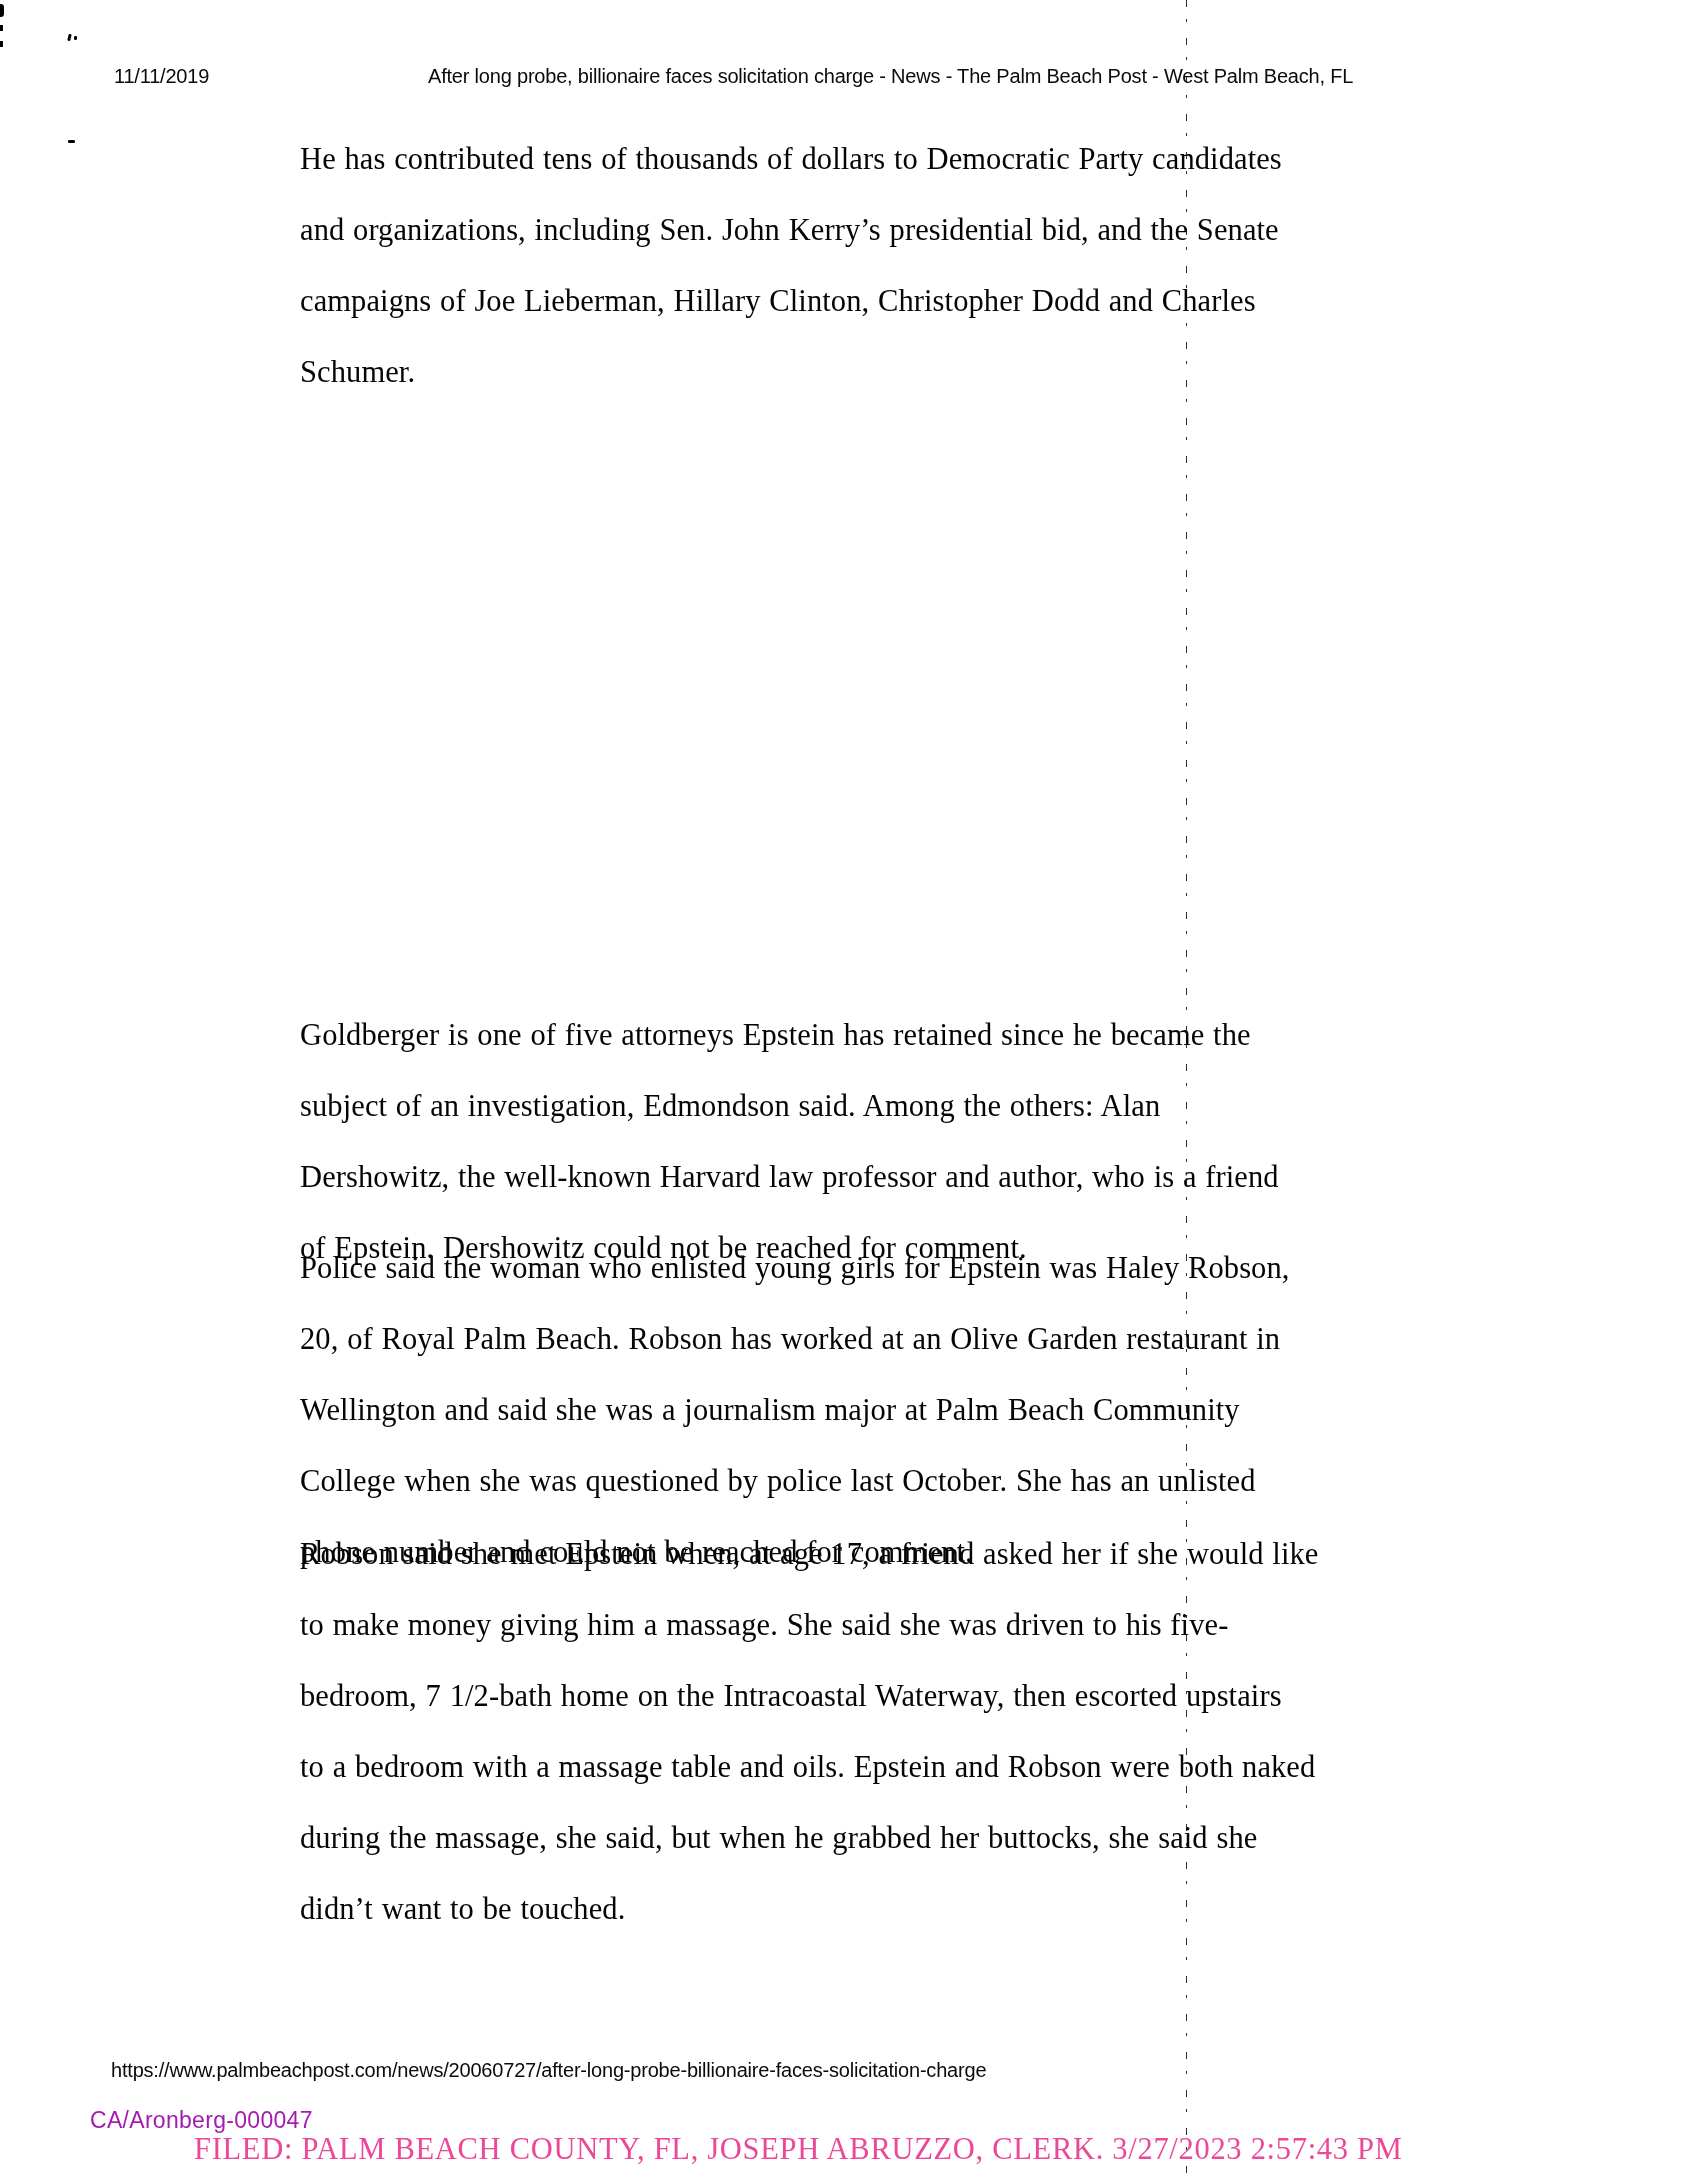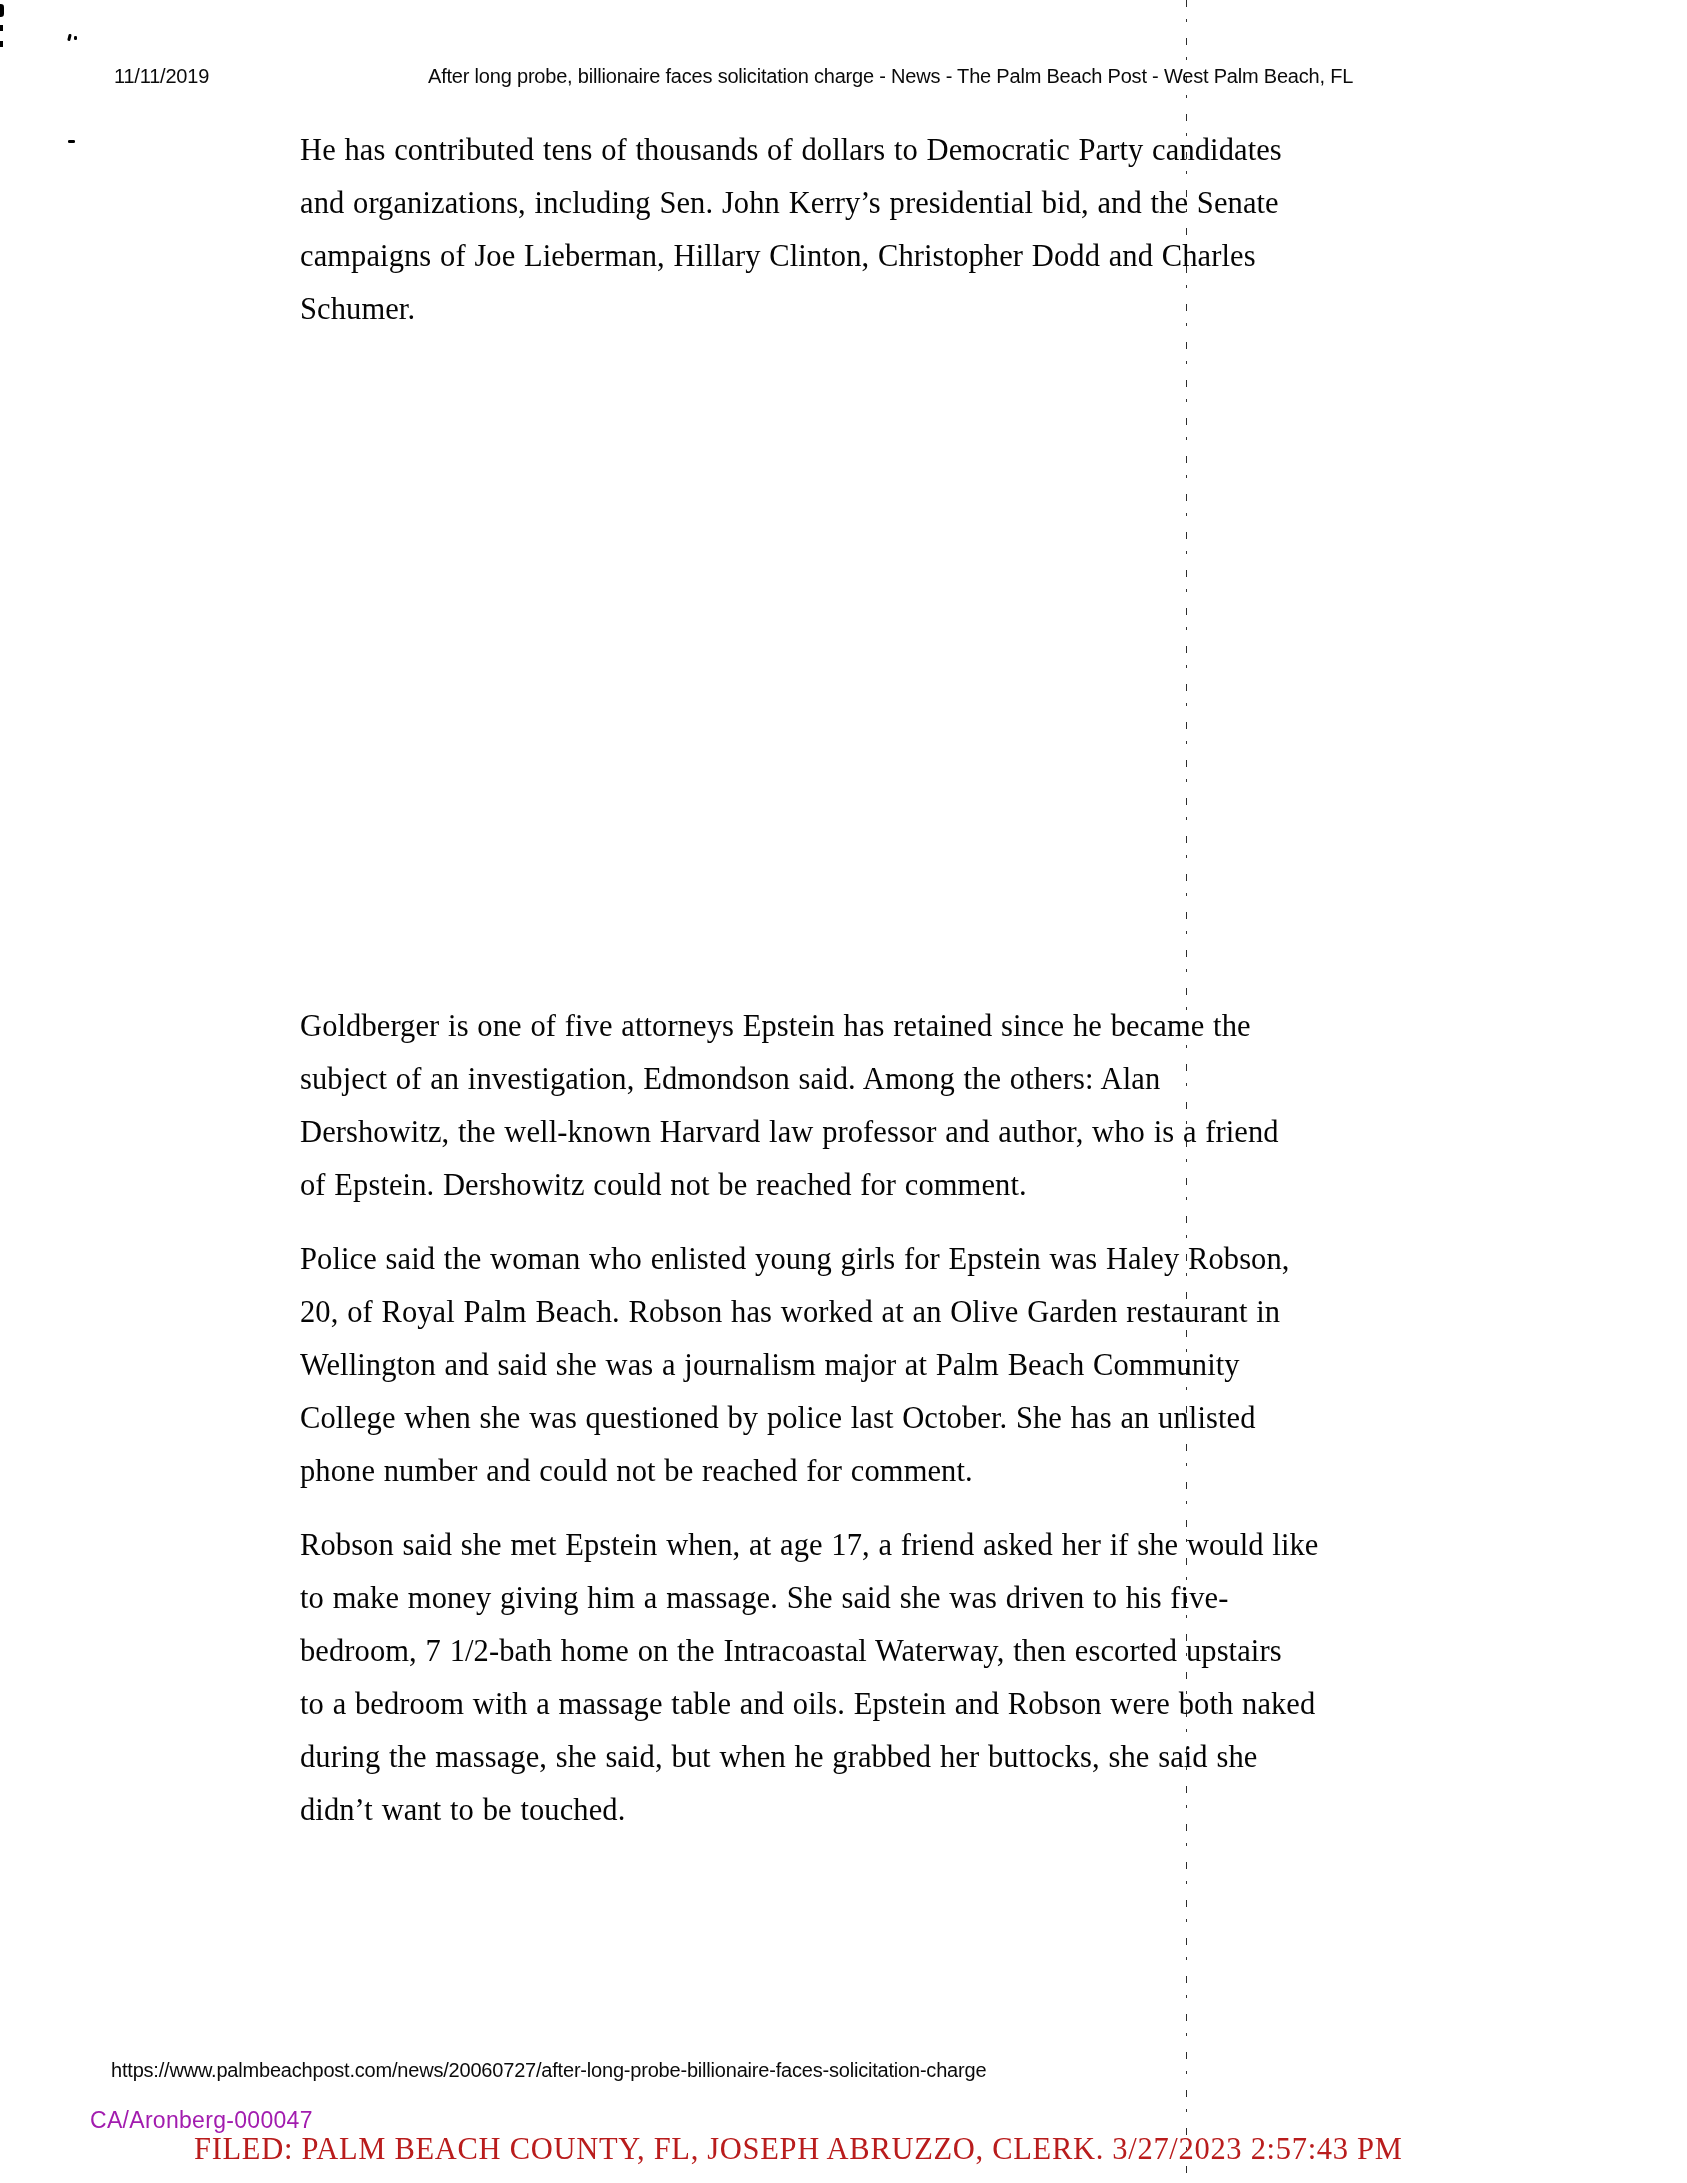--- a/index.html
+++ b/index.html
@@ -26,21 +26,21 @@
   .hdr-title { left: 428px; top: 64px; }
   .ftr-url   { left: 111px; top: 2036px; margin-top: 22px; }
   .ftr-page  { left: 1564px; top: 1988px; width: 36px; text-align: right; }
   
   .para {
     position: absolute;
     left: 300px;
     width: 1194px;
     font-family: "Liberation Serif", serif;
     font-size: 30.5px;
-    line-height: 53px;
+    line-height: 71px;
     letter-spacing: 0.1px;
     word-spacing: 1px;
     white-space: pre;
     color: #050505;
   }
   .para-1 { top: 124px;  }
   .para-2 { top: 1000px; }
   .para-3 { top: 1233px; }
   .para-4 { top: 1519px; }
   
@@ -52,21 +52,21 @@
     letter-spacing: 0.3px;
     color: #a21caf;
     white-space: pre;
   }
   .filed-stamp {
     position: absolute;
     left: 194px; top: 2132px;
     font-family: "Liberation Serif", serif;
     font-size: 30.5px;
     letter-spacing: 0.7px;
-    color: #b91c1c;
+    color: #ec4899;
     white-space: pre;
   }
   
   .scan-vline {
     position: absolute;
     left: 1186px; top: 0; bottom: 0;
     width: 1.3px;
     background-image: repeating-linear-gradient(
       to bottom,
       #101010 0px, #101010 7.3px,

